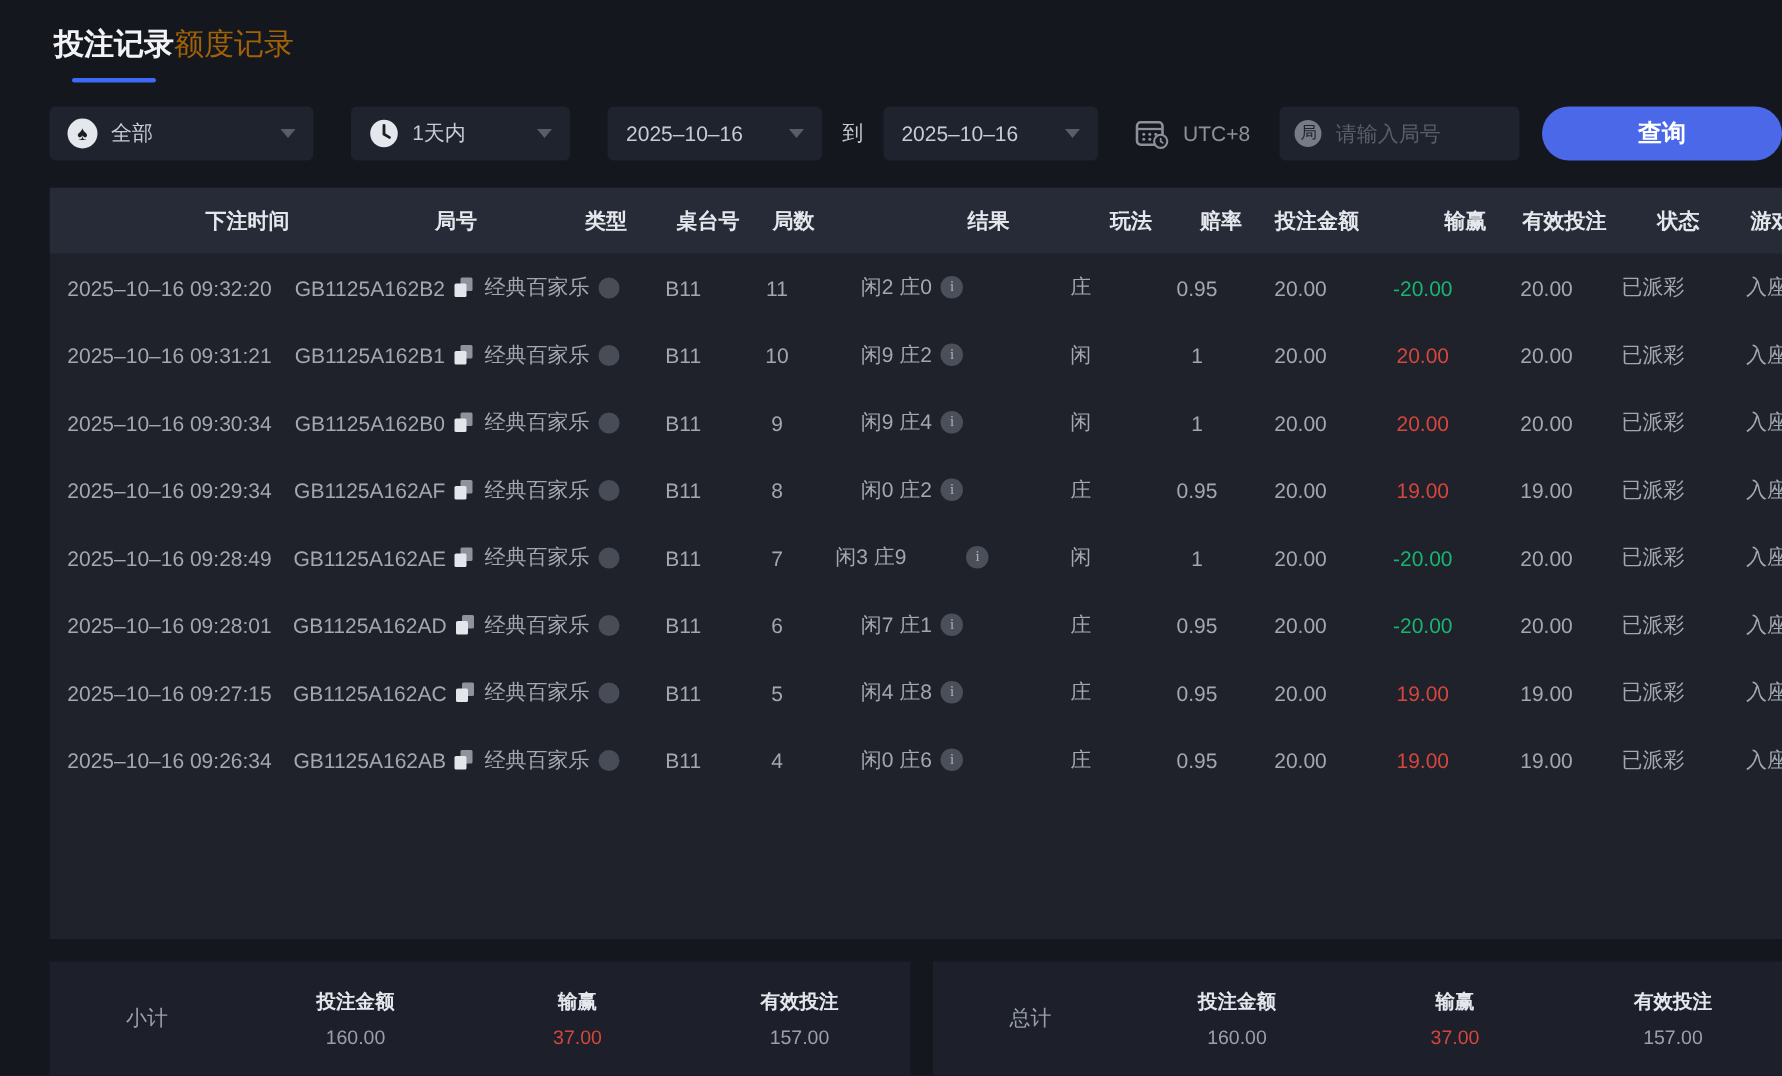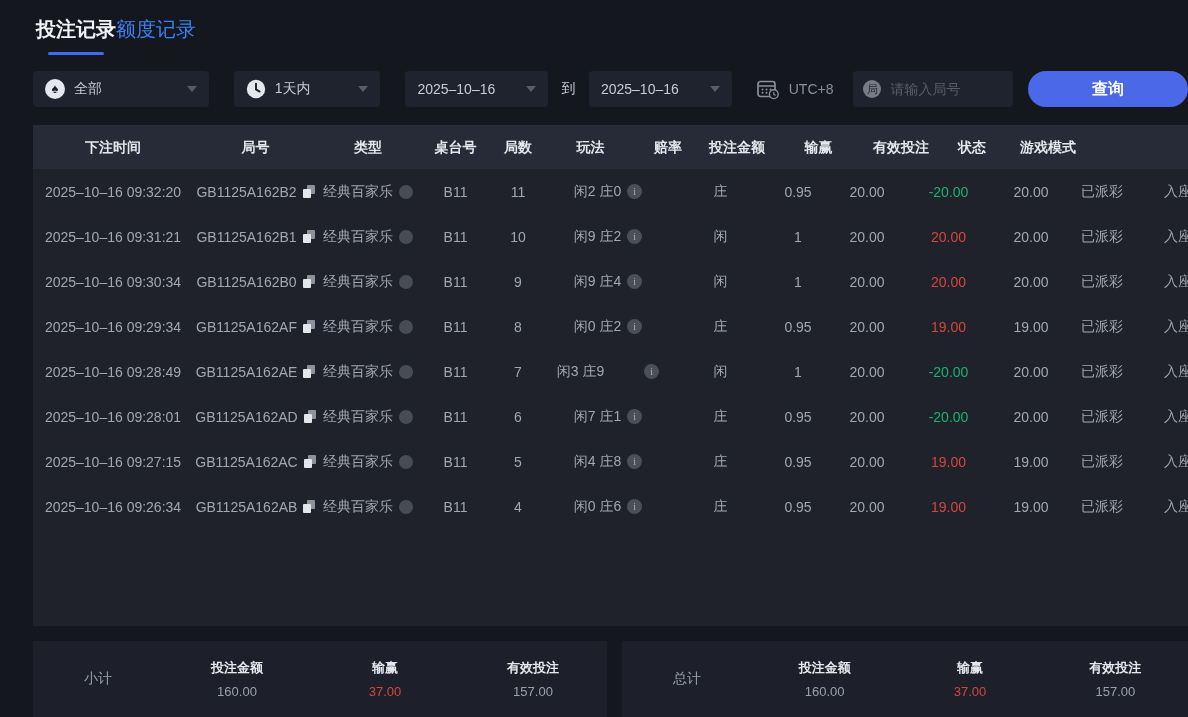--- a/index.html
+++ b/index.html
@@ -4,21 +4,21 @@
 <style>
   * { margin:0; padding:0; box-sizing:border-box; }
   html,body { width:1188px; height:717px; overflow:hidden; }
   body {
     background:#15171e;
     font-family:"Liberation Sans","DejaVu Sans",sans-serif;
     color:#a2a7b1;
   }
   
   .tabs { display:flex; padding:16px 0 0 36px; }
-  .tab { font-size:20px; color:#3b82f6; cursor:pointer; padding-bottom:12px; position:relative; }
+  .tab { font-size:20px; color:#a16207; cursor:pointer; padding-bottom:12px; position:relative; }
   .tab.active { color:#f2f3f6; font-weight:bold; }
   .tab.active::after {
     content:""; position:absolute; left:50%; transform:translateX(-50%);
     bottom:0; width:56px; height:3px; border-radius:2px; background:#3e6af5;
   }
   
   .filters { display:flex; align-items:center; margin:16px 0 0 33px; height:36px; }
   .select, .round-input {
     height:36px; background:#1f232d; border-radius:4px;
     display:flex; align-items:center; padding:0 12px; gap:9px;
@@ -45,21 +45,21 @@
   .round-input input::placeholder { color:#585e6a; }
   .query-btn {
     margin-left:15px; width:160px; height:36px; border:none; border-radius:18px;
     background:#4a68e8; color:#fff; font-size:16px; font-weight:bold; cursor:pointer;
     font-family:inherit; flex:0 0 auto;
   }
   
   .table-wrap { margin:18px 0 0 33px; width:1155px; overflow:hidden; }
   .table { width:1190px; background:#1f222b; min-height:501px; }
   .thead { display:flex; height:44px; background:#272b37; }
-  .th { font-size:14px; font-weight:bold; color:#e4e7ec; line-height:44px; text-align:center; flex:0 0 auto; }
+  .th { font-size:14px; font-weight:bold; color:#e4e7ec; line-height:44px; text-align:right; flex:0 0 auto; }
   .tr { display:flex; height:45px; align-items:center; }
   .td { font-size:14px; color:#a2a7b1; text-align:center; flex:0 0 auto;
         display:flex; align-items:center; justify-content:center; gap:6px; }
   .td .red { color:#d5463c; }
   .td .green { color:#19b46f; }
   .copy-icon { width:12px; height:13px; position:relative; display:inline-block; cursor:pointer; }
   .copy-icon::before { content:""; position:absolute; right:0; top:0; width:8px; height:9px; background:#8d929c; border-radius:1px; }
   .copy-icon::after  { content:""; position:absolute; left:0; bottom:0; width:8px; height:9px; background:#e3e6ea; border-radius:1px; }
   .dot-icon { width:14px; height:14px; border-radius:50%; background:#474c57; display:inline-block; }
   .info-icon { width:15px; height:15px; border-radius:50%; background:#4a4f5a; color:#abafb8;
@@ -141,20 +141,21 @@
 </div>
 
 <div class="table-wrap">
   <div class="table">
     <div class="thead">
         <div class="th" style="width: 160px;">下注时间</div>
         <div class="th" style="width: 125px;">局号</div>
         <div class="th" style="width: 100px;">类型</div>
         <div class="th" style="width: 75px;">桌台号</div>
         <div class="th" style="width: 50px;">局数</div>
+        <div class="th" style="width: 130px;">结果</div>
         <div class="th" style="width: 95px;">玩法</div>
         <div class="th" style="width: 60px;">赔率</div>
         <div class="th" style="width: 78px;">投注金额</div>
         <div class="th" style="width: 85px;">输赢</div>
         <div class="th" style="width: 80px;">有效投注</div>
         <div class="th" style="width: 62px;">状态</div>
         <div class="th" style="width: 90px;">游戏模式</div>
       </div>
     <div class="tbody">
         <div class="tr">

